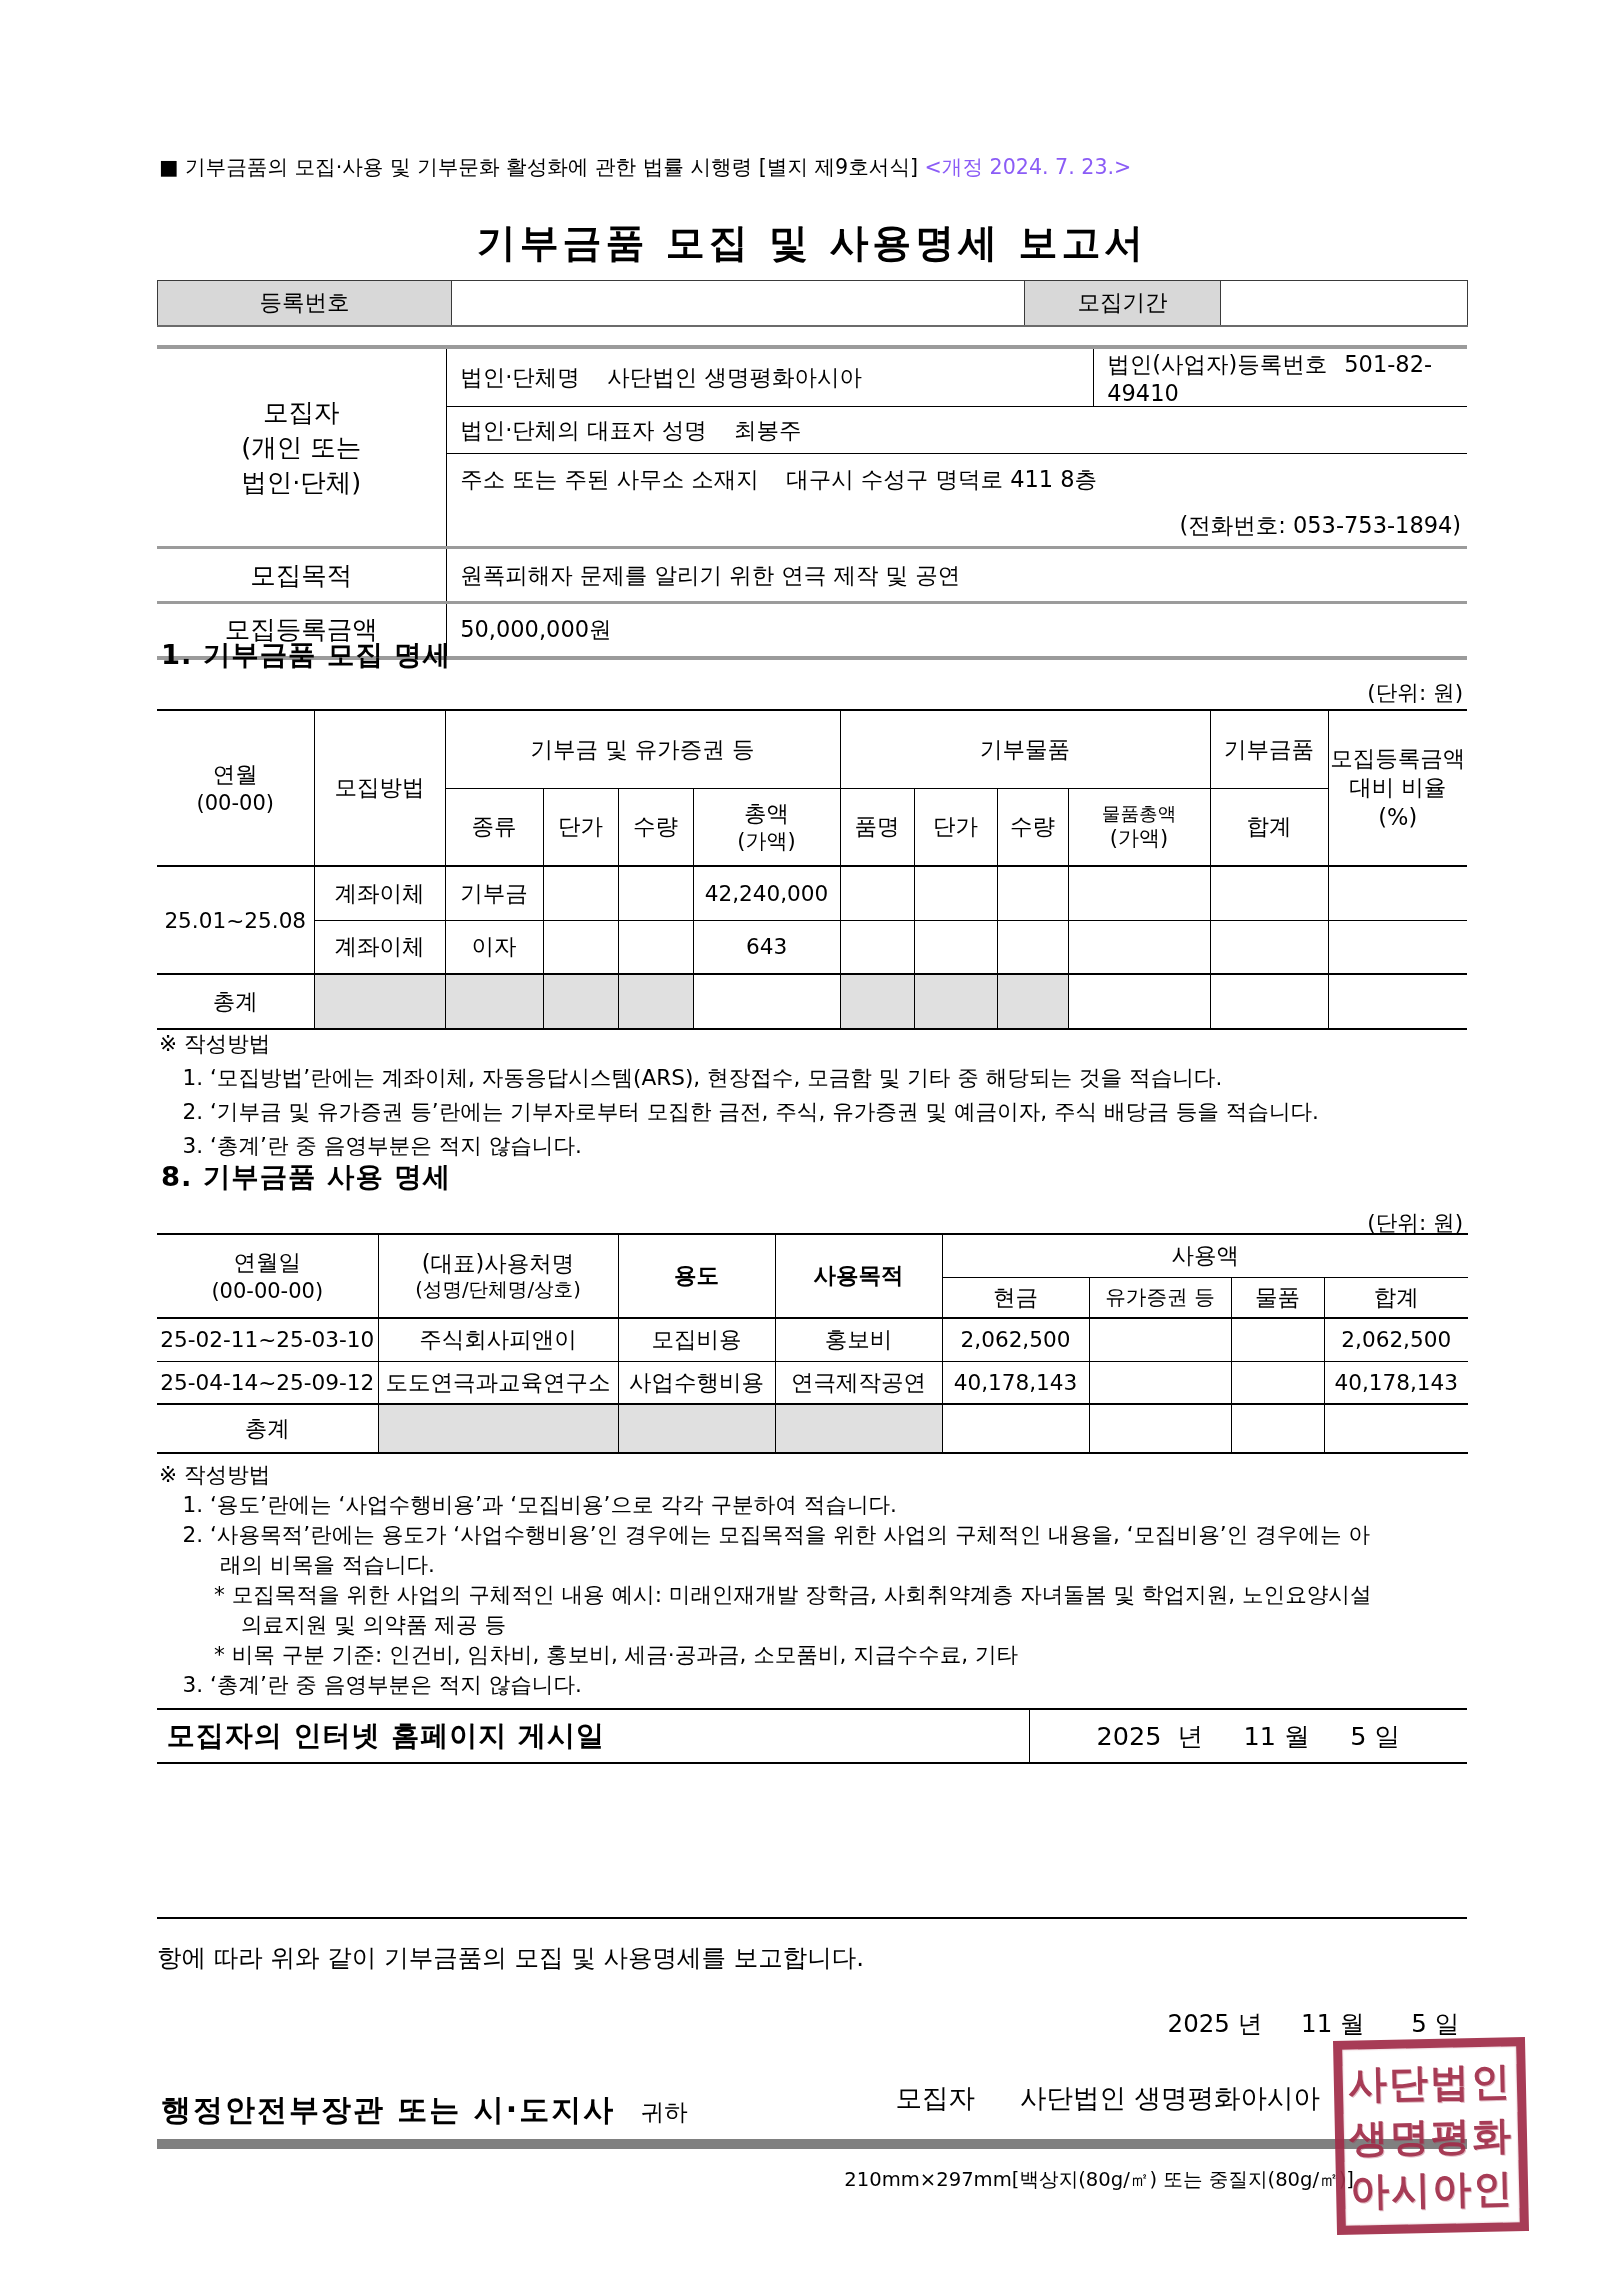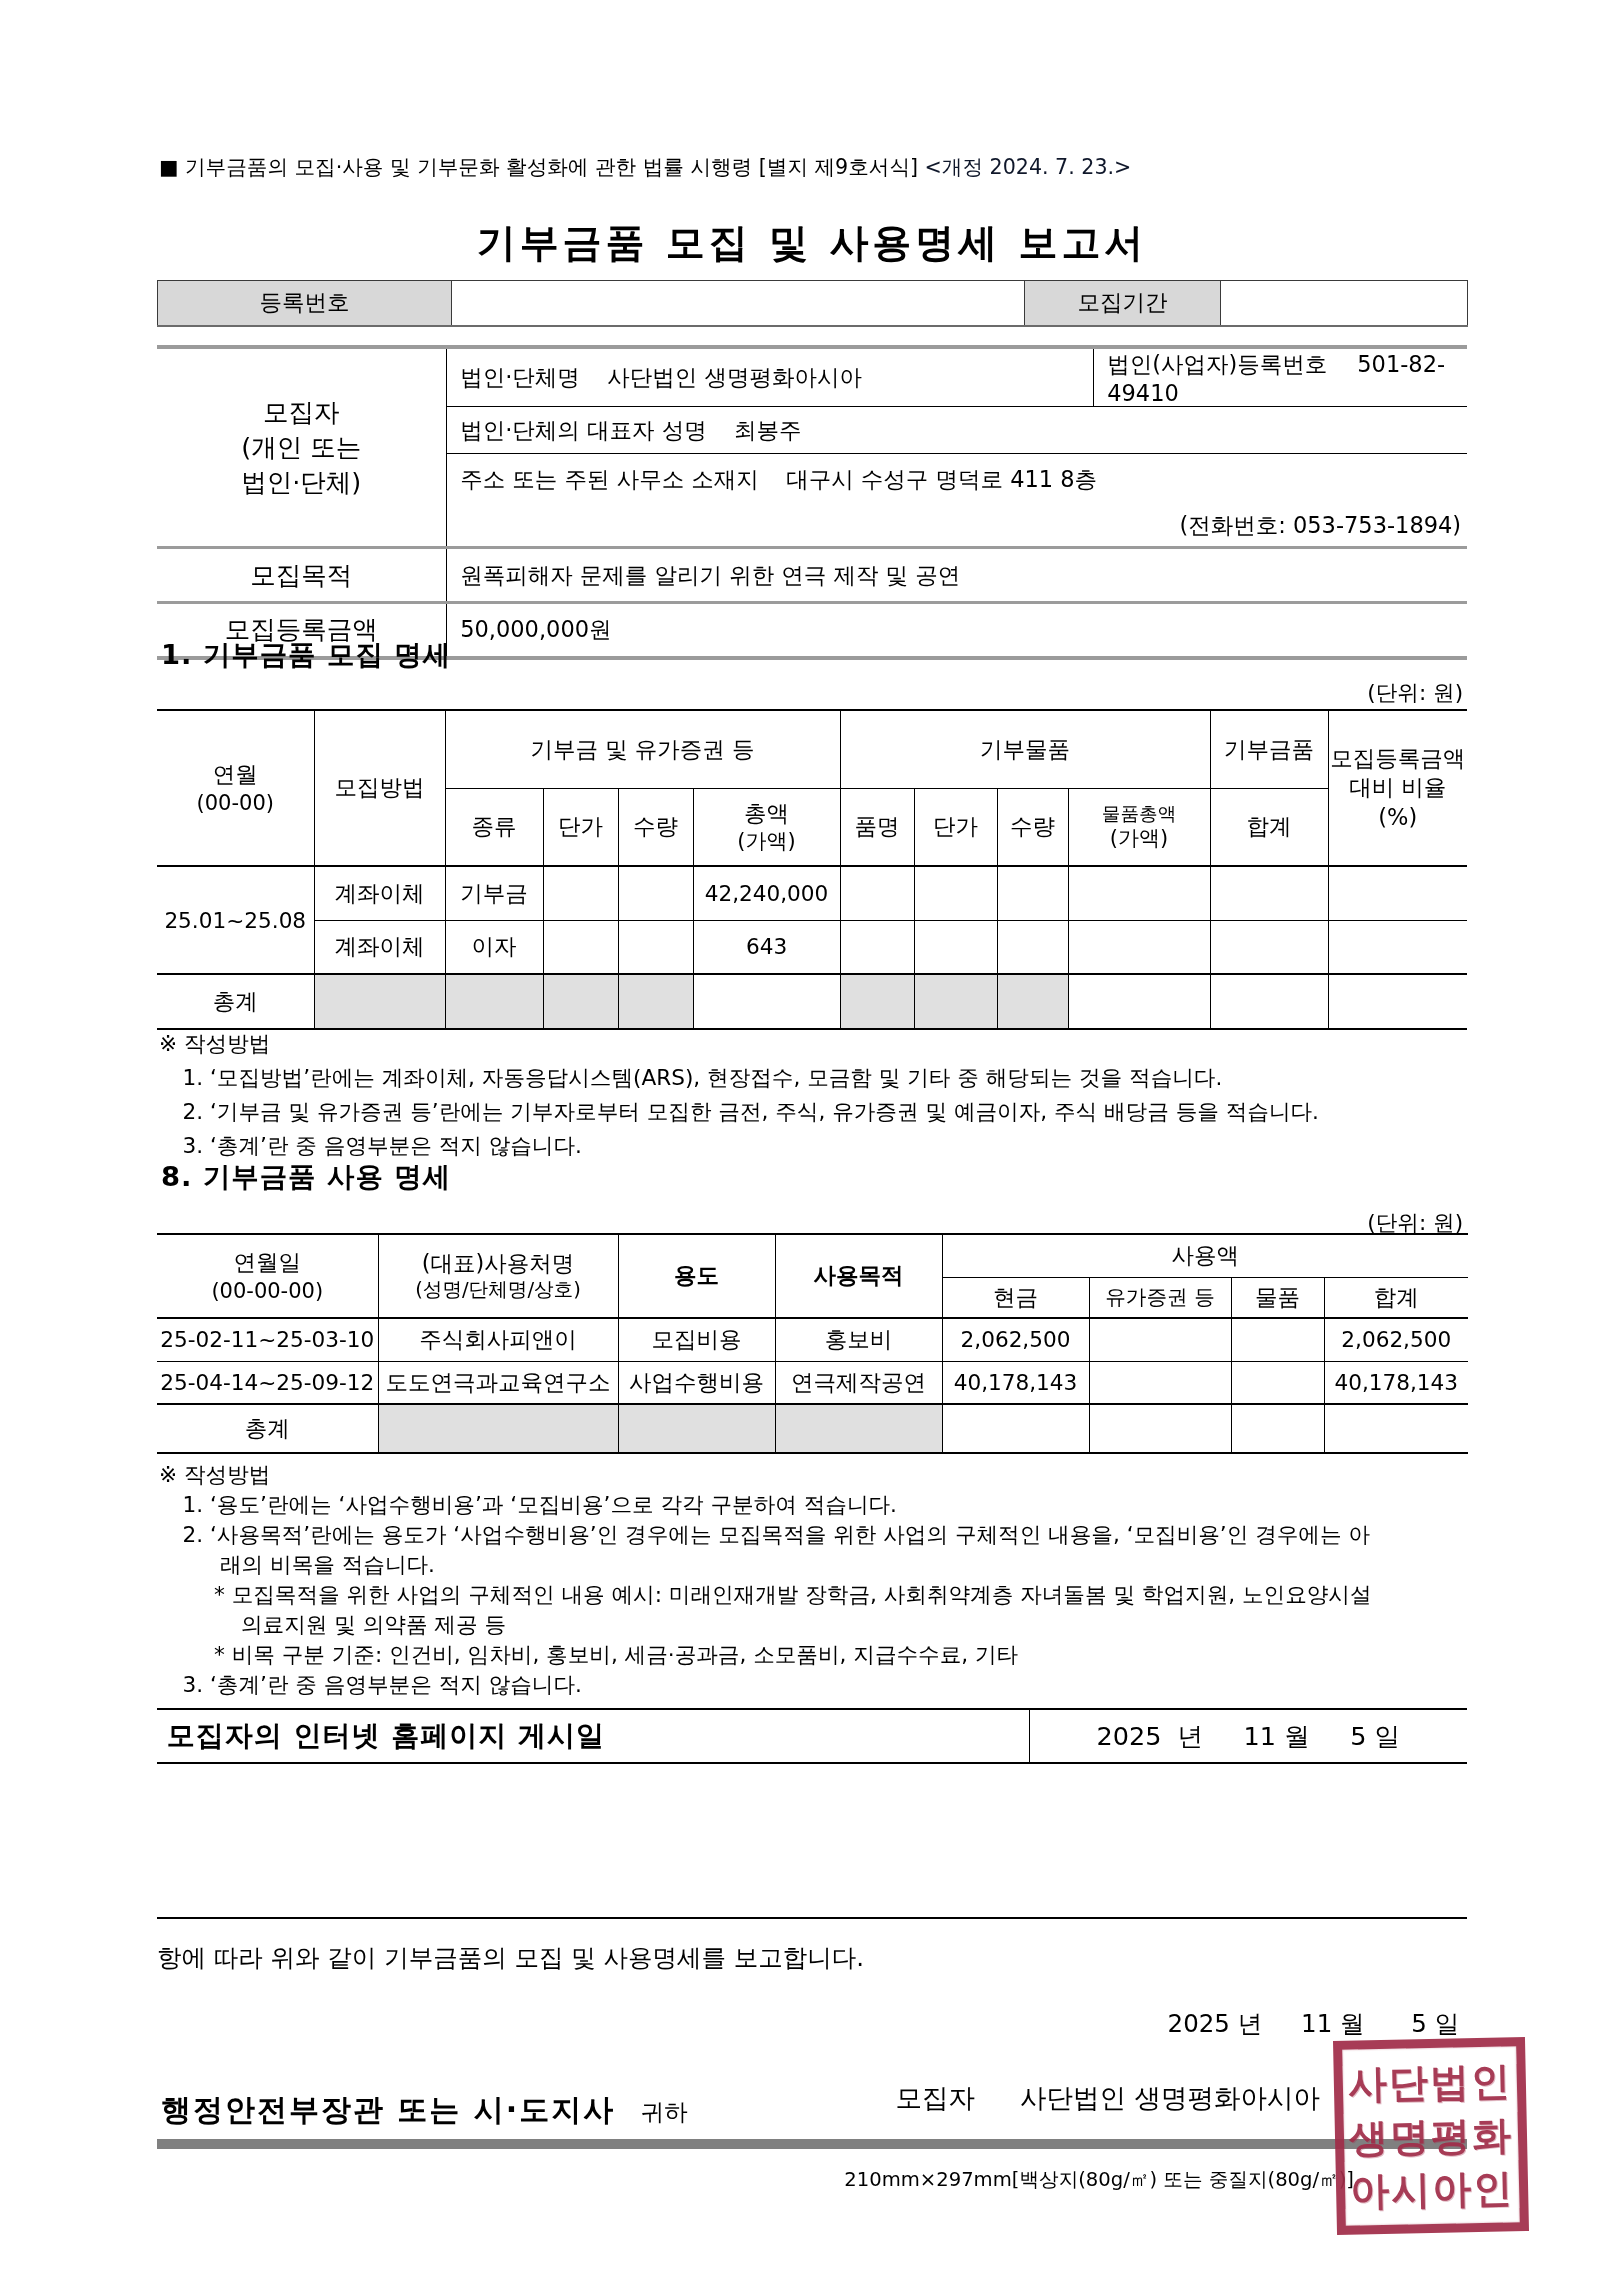--- a/index.html
+++ b/index.html
@@ -3,21 +3,21 @@
 <meta charset="utf-8">
 <style>
   * { box-sizing: border-box; margin:0; padding:0; }
   body { background:#e8e8e8; font-family:"DejaVu Sans","Liberation Sans",sans-serif; }
   .page { position:relative; width:1620px; height:2291px; background:#fff; margin:0 auto; overflow:hidden; color:#000; }
   .content { position:absolute; left:157px; top:0; width:1310px; height:100%; }
   .abs { position:absolute; }
 
   
   .form-ref { top:153px; left:2px; font-size:20.6px; letter-spacing:0px; white-space:nowrap; }
-  .form-ref .blue { color:#0f172a; }
+  .form-ref .blue { color:#8b5cf6; }
   .doc-title { top:199px; left:0; width:100%; text-align:center; font-size:39px; font-weight:bold; letter-spacing:3.9px;margin-top:17px; }
 
   
   table { border-collapse:collapse; table-layout:fixed; }
   td, th { font-weight:normal; text-align:center; vertical-align:middle; font-size:22.5px; overflow:hidden; }
   .pre { white-space:pre-line; }
   .graybg { background:#d8d8d8; }
   .shade { background:#e0e0e0; }
 
   
@@ -147,21 +147,21 @@
         </colgroup>
       <tbody>
           <tr class="r1">
         <td class="lbl pre" rowspan="3">모집자
 (개인 또는
 법인·단체)</td>
         <td class="val-cell">
           <span class="field-label">법인·단체명</span><span>사단법인 생명평화아시아</span>
         </td>
         <td class="val-cell biz">
-          <span class="field-label" style="margin-right:30px">법인(사업자)등록번호</span><span>501-82-49410</span>
+          <span class="field-label" style="margin-right:17px">법인(사업자)등록번호</span><span>501-82-49410</span>
         </td>
       </tr>
       <tr class="r2">
         <td class="val-cell" colspan="2">
           <span class="field-label">법인·단체의 대표자 성명</span><span>최봉주</span>
         </td>
       </tr>
       <tr class="r3">
         <td class="val-cell" colspan="2" style="vertical-align:top; padding-top:9.8px;">
           <span class="field-label">주소 또는 주된 사무소 소재지</span><span>대구시 수성구 명덕로 411 8층</span>

